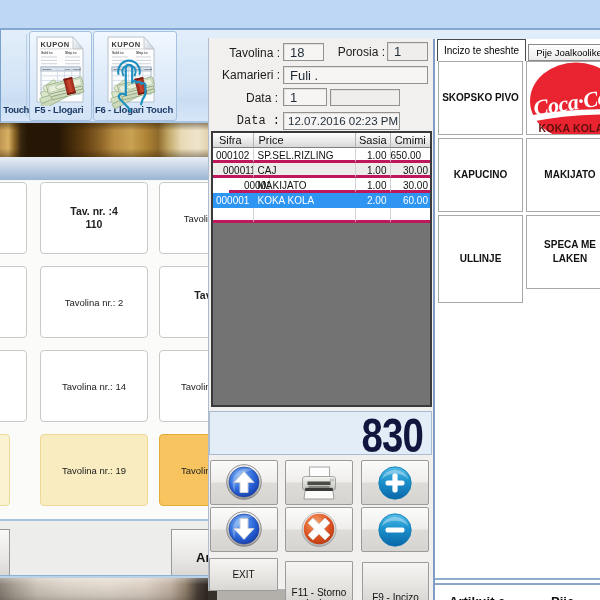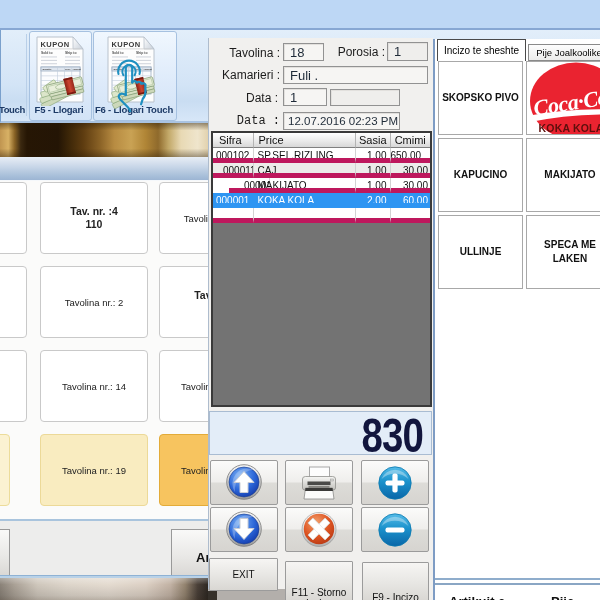--- a/index.html
+++ b/index.html
@@ -38,21 +38,21 @@
 .flabel{position:absolute;font-size:12px;color:#1c1c1c;text-align:right;}
 .fbox{position:absolute;border:1px solid #929292;background:#f6f5f3;box-sizing:border-box;
  font-size:13px;color:#1f2b38;padding-left:6px;box-shadow:inset 1px 1px 0 #e2e0dd;}
 
 #grid{left:211px;top:131px;width:221px;height:276px;background:#737373;
  border:2px solid #3a3a3a;box-sizing:border-box;}
 .ghead{position:absolute;top:0;height:15px;background:linear-gradient(#ffffff,#ebebeb 55%,#d8d8d8);
  border-bottom:1px solid #808080;border-right:1px solid #b4b4b4;font-size:11px;color:#101010;
  box-sizing:border-box;line-height:15px;}
 .grow{position:absolute;height:15px;background:#fff;font-size:10px;color:#101010;line-height:15px;}
-.gcell{position:absolute;top:0;height:15px;border-right:1px solid #d2d2d2;border-bottom:5px solid #be185d;
+.gcell{position:absolute;top:0;height:15px;border-right:1px solid #d2d2d2;border-bottom:3px solid #be185d;
  box-sizing:border-box;white-space:nowrap;overflow:hidden;}
 
 #totbox{left:209px;top:411px;width:223px;height:44px;background:#e3edf8;border:1px solid #a9bcd2;
  box-sizing:border-box;}
 #totnum{position:absolute;right:8px;top:-4px;font-size:48px;font-weight:bold;color:#12163e;letter-spacing:-1px;transform:scaleX(0.80);transform-origin:100% 50%;}
 
 .ibtn{position:absolute;width:66px;height:43px;border:1px solid #9b9b9b;border-radius:2px;
  background:linear-gradient(#fbfbfa,#efeeec 48%,#dddcd8 52%,#d6d4d0);
  display:flex;align-items:center;justify-content:center;}
 .xbtn{position:absolute;border:1px solid #9b9b9b;border-radius:1px;
@@ -69,21 +69,21 @@
  font-size:10px;font-weight:bold;color:#111;line-height:14px;}
 </style>
 </head>
 <body>
 <div id="stage">
   <div class="abs" id="topbar"></div>
   <div class="abs" id="toolbar">
     <div class="tsep" style="left:25px;"></div>
     <div class="tsep" style="left:90px;"></div>
     <div class="tsep" style="left:175px;"></div>
-    <div class="tlabel" style="left:-2px;width:30px;text-align:left;letter-spacing:-0.4px;">Touch</div>
+    <div class="tlabel" style="left:-2px;width:30px;text-align:right;letter-spacing:-0.4px;">Touch</div>
     <div class="tbtn" style="left:28px;width:61px;"></div>
     <div class="tbtn" style="left:92px;width:82px;"></div>
     <div class="tlabel" style="left:26px;width:64px;">F5 - Llogari</div>
     <div class="tlabel" style="left:85px;width:96px;">F6 - Llogari Touch</div>
 
     <div class="abs" style="left:28px;top:6px;width:61px;height:70px;" id="icoF5"><svg width="61" height="70" viewBox="0 0 61 70">
           <g transform="translate(4,0)">
             <defs>
               <linearGradient id="fold" x1="0" y1="0" x2="1" y2="1">
                 <stop offset="0" stop-color="#ffffff"></stop>
@@ -440,21 +440,21 @@
     <div class="pbtn" style="left:91px;top:22px;width:88px;height:74px;overflow:hidden;" id="kokakola">
         <div style="position:absolute;left:-2px;top:-2px;width:104px;height:80px;"><svg width="104" height="80" viewBox="0 0 104 80">
             <ellipse cx="51" cy="41" rx="46" ry="38.5" fill="#ea2330"></ellipse>
             <path d="M2,56 Q52,46.5 104,50.5 L104,55 Q52,52 2,62.5 Z" fill="#ffffff"></path>
             <text x="8" y="49" font-family="Liberation Serif" font-style="italic" font-weight="bold" font-size="22" fill="#ffffff" transform="rotate(-9 52 41)" textLength="92">Coca·Cola</text>
           </svg></div>
         <div style="position:absolute;left:0;top:59px;width:88px;text-align:center;font-size:10.5px;font-weight:bold;color:#5c0f0c;letter-spacing:0.2px;">KOKA KOLA</div>
       </div>
     <div class="pbtn" style="left:3px;top:99px;width:85px;height:74px;">KAPUCINO</div>
     <div class="pbtn" style="left:91px;top:99px;width:88px;height:74px;">MAKIJATO</div>
-    <div class="pbtn" style="left:3px;top:176px;width:85px;height:74px;">ULLINJE</div>
+    <div class="pbtn" style="left:3px;top:176px;width:85px;height:88px;">ULLINJE</div>
     <div class="pbtn" style="left:91px;top:176px;width:88px;height:74px;">SPECA ME<br>LAKEN</div>
     <div style="position:absolute;left:0px;top:539px;width:165px;height:2px;background:#8fadcc;"></div>
     <div style="position:absolute;left:0px;top:544px;width:165px;height:17px;border-top:2px solid #8aa6c4;background:#fff;">
       <span style="position:absolute;left:14px;top:9px;font-size:13px;font-weight:bold;color:#111;">Artikujt e</span>
         <span style="position:absolute;left:116px;top:9px;font-size:13px;font-weight:bold;color:#111;">Pije</span>
     </div>
   </div>
 </div>
 
 </body></html>

